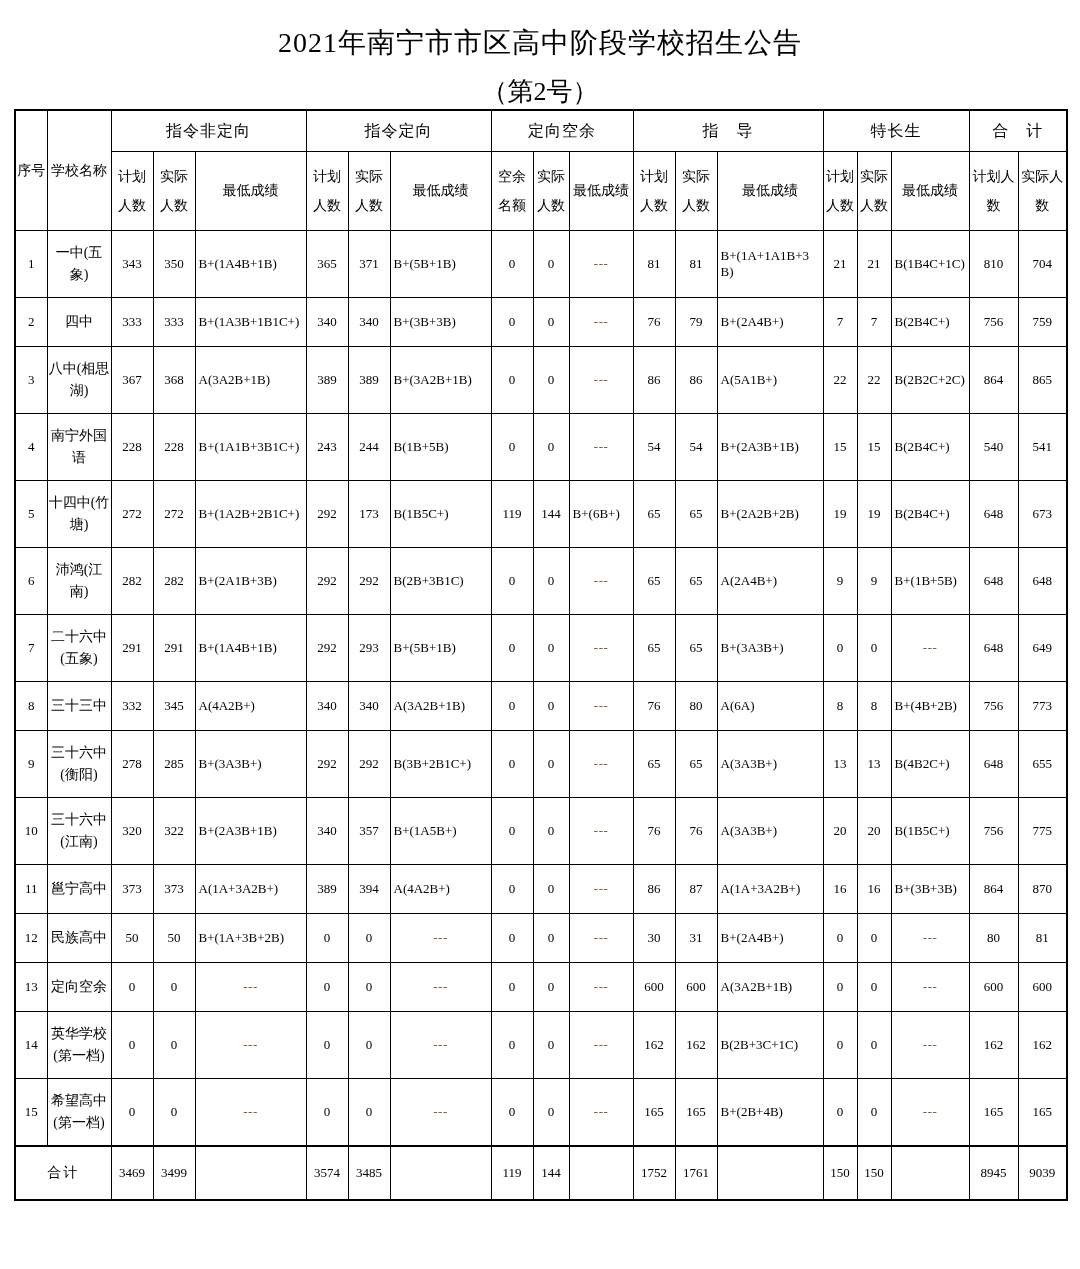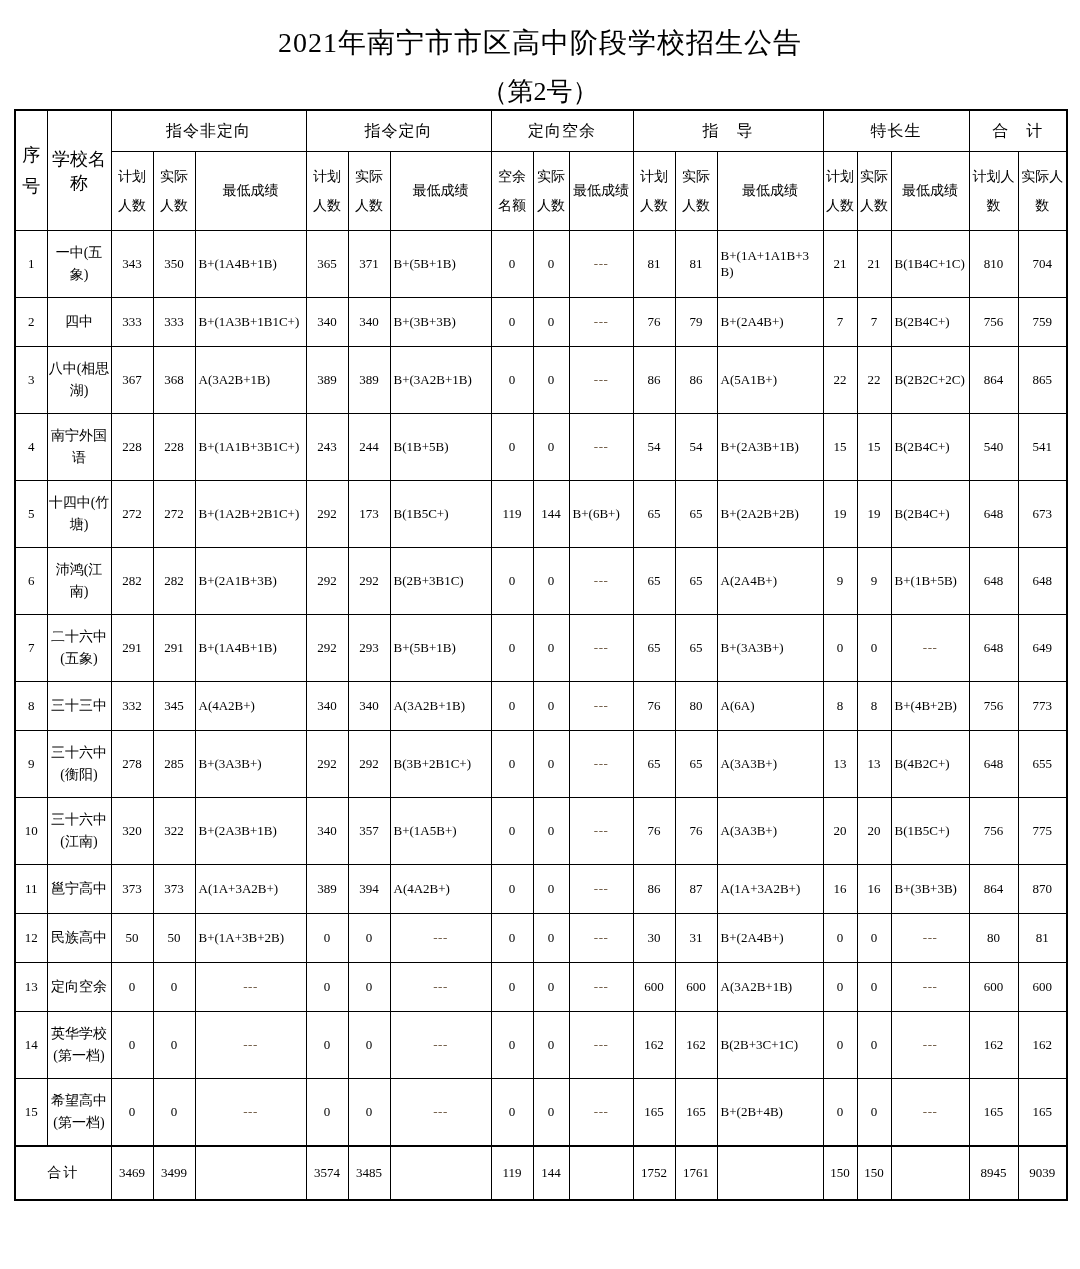--- a/index.html
+++ b/index.html
@@ -28,21 +28,21 @@
     border:2px solid #000;
   }
   .report th, .report td {
     border:1px solid #000;
     text-align:center; vertical-align:middle;
     font-weight:normal; font-size:13px;
     padding:2px 1px; overflow:hidden; word-break:break-all;
   }
   .report th.group { height:36px; font-size:16px; letter-spacing:1px;font-family:Liberation Mono, monospace; }
   .report th.subhead { height:74px; font-size:14px; line-height:2.1;margin-top:21px; }
-  .report th.corner { font-size:18px; }
+  .report th.corner { font-size:14px; }
   .report th.corner.seq { line-height:1.7; }
   .report td { height:44px; }
   .report td.seq { font-size:13px; }
   .report td.school { font-size:14px; line-height:1.55; }
   .report td.grade { text-align:left; padding-left:3px; font-size:13px; }
   .report td.dash { color:#6e5a44; letter-spacing:0.5px; }
   .report tr.tall td { height:62px; }
   .report tr.total td { height:48px; border-top:2px solid #000; font-size:13px; }
   .report tr.total td.label { font-size:14px; letter-spacing:2px; }
 </style>

